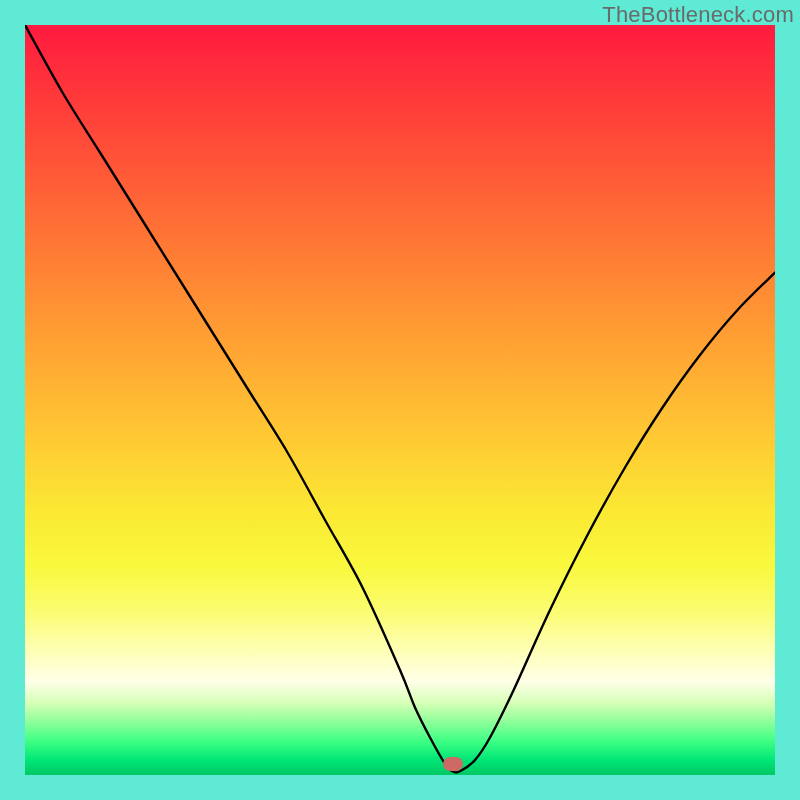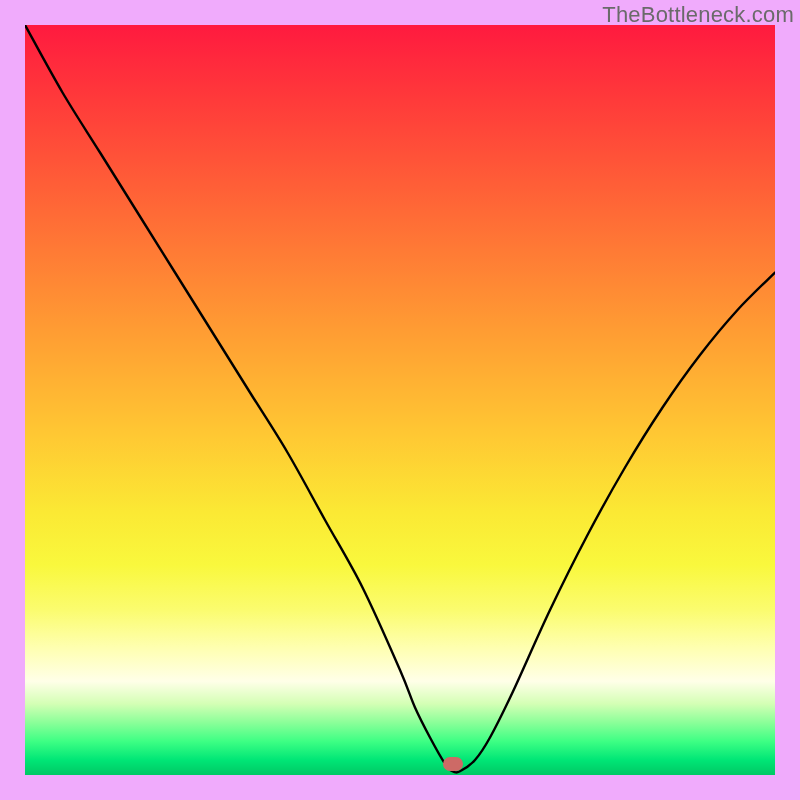--- a/index.html
+++ b/index.html
@@ -8,21 +8,21 @@
     width: 800px;
     height: 800px;
     background: #000;
     overflow: hidden;
     font-family: Arial, Helvetica, sans-serif;
   }
   .frame {
     position: relative;
     width: 800px;
     height: 800px;
-    background: #f0abfc;
+    background: #5eead4;
   }
   .attribution {
     position: absolute;
     top: 2px;
     right: 6px;
     color: #6a6a6a;
     font-size: 22px;
     letter-spacing: 0.2px;
     z-index: 3;
   }

